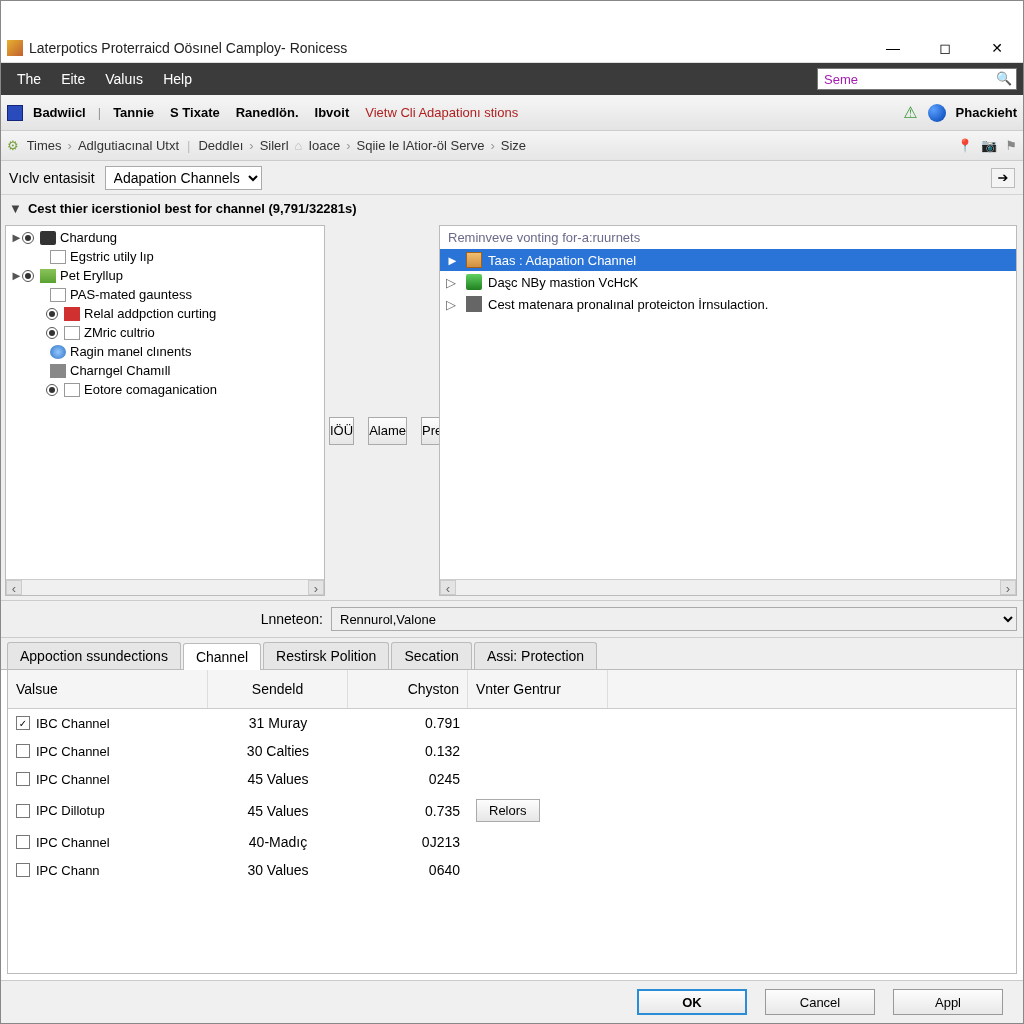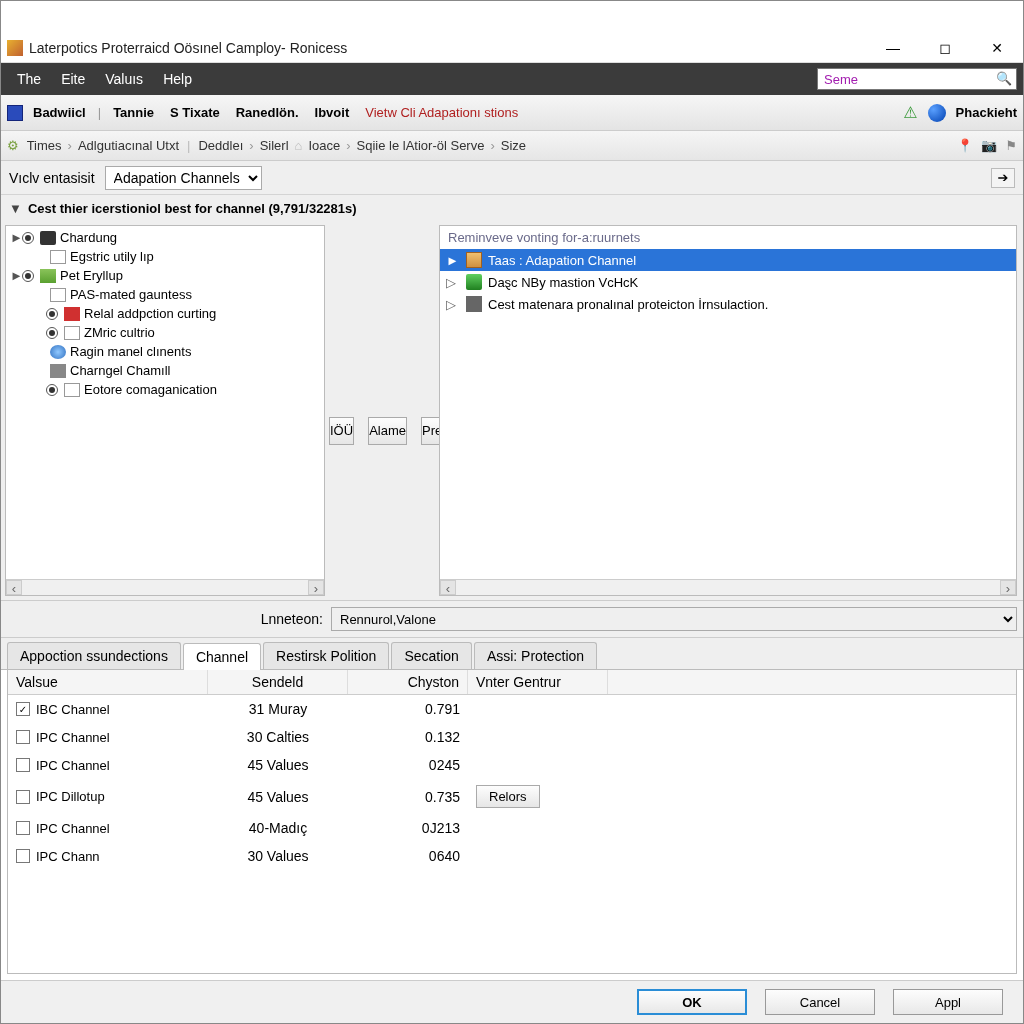--- a/index.html
+++ b/index.html
@@ -69,21 +69,21 @@
 .rp-item.selected { background: #2a74d8; color: #fff; }
 .rp-item.selected .expander { color: #fff; }
 .lnneteon-row { display: flex; align-items: center; padding: 6px 0; background: #efefef; border-bottom: 1px solid #ccc; }
 .lnneteon-row .lbl { width: 330px; text-align: right; padding-right: 8px; font-size: 14px; }
 .lnneteon-row select { flex: 1; height: 24px; border: 1px solid #aaa; padding: 0 4px; margin-right: 6px; }
 .tabs-row { display: flex; align-items: flex-end; background: #efefef; padding: 4px 6px 0 6px; border-bottom: 1px solid #bbb; }
 .tabs-row .tab { padding: 5px 12px; border: 1px solid #bbb; border-bottom: none; background: #e6e6e6; margin-right: 2px; cursor: pointer; font-size: 14px; border-radius: 3px 3px 0 0; }
 .tabs-row .tab.active { background: #fff; position: relative; top: 1px; }
 .grid-wrap { flex: 1; background: #fff; margin: 0 6px 6px 6px; border: 1px solid #bbb; border-top: none; display: flex; flex-direction: column; }
 .grid-header { display: flex; border-bottom: 1px solid #ccc; background: #f5f5f5; }
-.grid-header .col { padding: 4px 8px; border-right: 1px solid #ddd; font-size: 14px; }
+.grid-header .col { padding: 11px 8px; border-right: 1px solid #ddd; font-size: 14px; }
 .grid-body { flex: 1; overflow: auto; }
 .grid-row { display: flex; align-items: center; padding: 3px 0; }
 .grid-row .cell { padding: 3px 8px; font-size: 14px; }
 .col0 { width: 200px; display: flex; align-items: center; }
 .col1 { width: 140px; text-align: center; }
 .col2 { width: 120px; text-align: right; }
 .col3 { width: 140px; }
 .chk { width: 14px; height: 14px; border: 1px solid #777; margin-right: 6px; display: inline-flex; align-items: center; justify-content: center; font-size: 10px; background:#fff; }
 .relors-btn { border: 1px solid #aaa; background: linear-gradient(#fdfdfd,#e6e6e6); padding: 3px 12px; cursor: pointer; }
 .dialog-buttons { display: flex; justify-content: flex-end; gap: 18px; padding: 8px 20px; background: #f0f0f0; border-top: 1px solid #ccc; }

